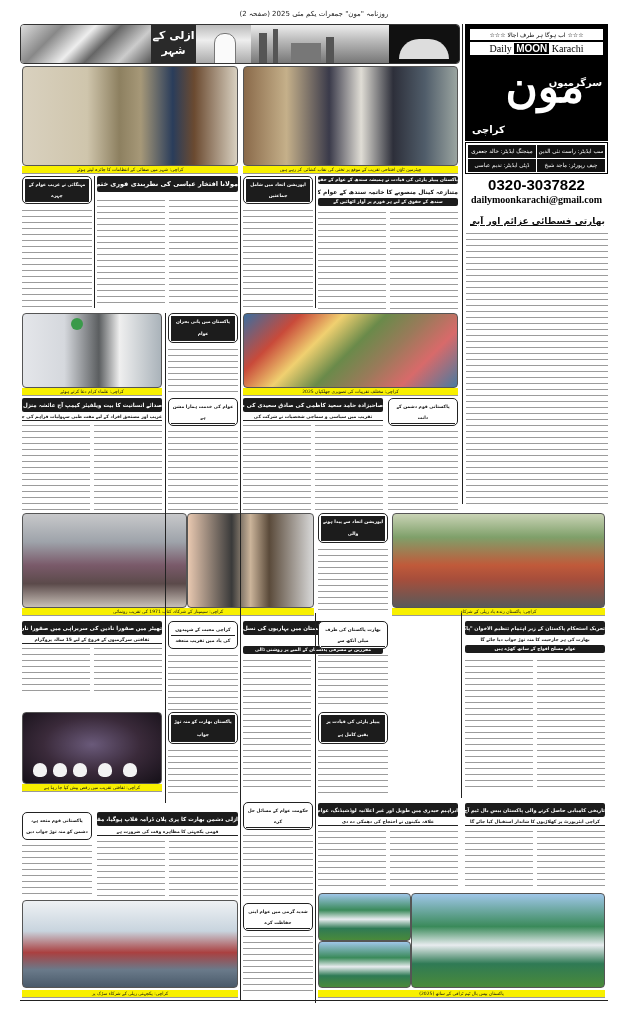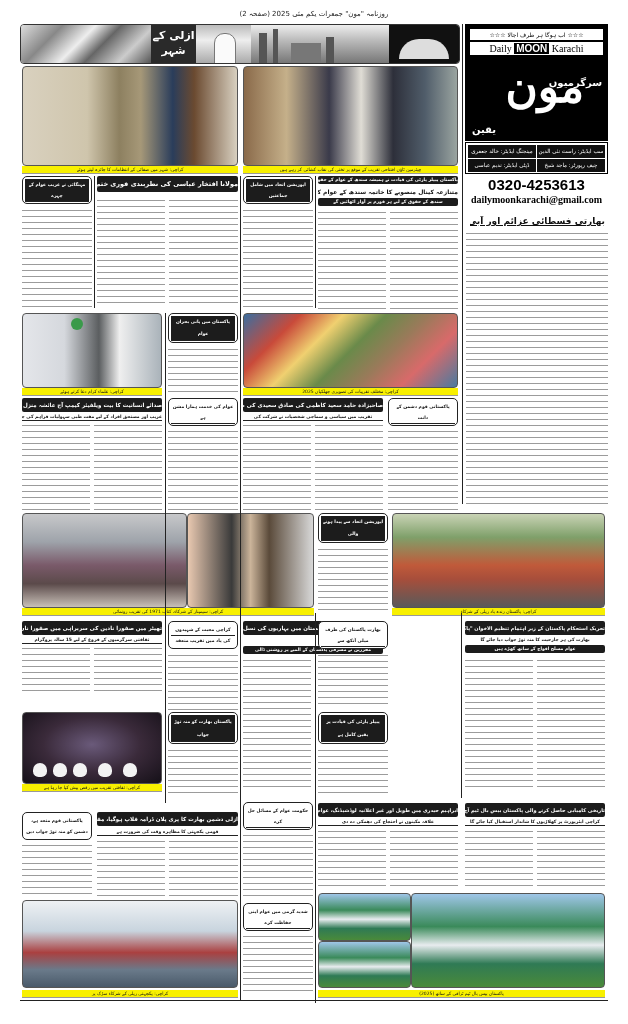--- a/index.html
+++ b/index.html
@@ -84,30 +84,30 @@
 </div>
 
 <div class="abs mast">
   <div class="mast-tag">☆☆☆ اب ہوگا ہر طرف اجالا ☆☆☆</div>
   <div class="mast-en">
     <span>Daily</span> <b>MOON</b> <span>Karachi</span>
   </div>
   <div class="mast-logo">
     <span class="sm1">سرگرمیوں</span>
     <span class="big">مون</span>
-    <span class="sm2">یقین</span>
+    <span class="sm2">کراچی</span>
   </div>
 </div>
 <div class="abs staff">
   <div>مینجنگ ایڈیٹر: خالد جعفری</div>
   <div>سب ایڈیٹر: راست نئی الدین</div>
   <div>ڈپٹی ایڈیٹر: ندیم عباسی</div>
   <div>چیف رپورٹر: ماجد شیخ</div>
 </div>
-<div class="abs phone">0320-4253613</div>
+<div class="abs phone">0320-3037822</div>
 <div class="abs email">dailymoonkarachi@gmail.com</div>
 
 <div class="abs col-rule" style="left:462px;top:24px;height:480px;"></div>
 <div class="abs hl-plain" style="left:470px;top:216px;width:135px;font-size:9px;text-decoration:underline;">بھارتی فسطائی عزائم اور آبی جنگ</div>
 <div class="abs text" style="left:466px;top:230px;width:142px;height:275px;"></div>
 
 <div class="abs photo p-wall" style="left:22px;top:66px;width:216px;height:100px;"></div>
 <div class="abs caption" style="left:22px;top:166px;width:216px;">کراچی: شہر میں صفائی کے انتظامات کا جائزہ لیتے ہوئے</div>
 <div class="abs photo p-crowd1" style="left:243px;top:66px;width:215px;height:100px;"></div>
 <div class="abs caption" style="left:243px;top:166px;width:215px;">چیئرمین ٹاؤن افتتاحی تقریب کے موقع پر تختی کی نقاب کشائی کر رہے ہیں</div>

